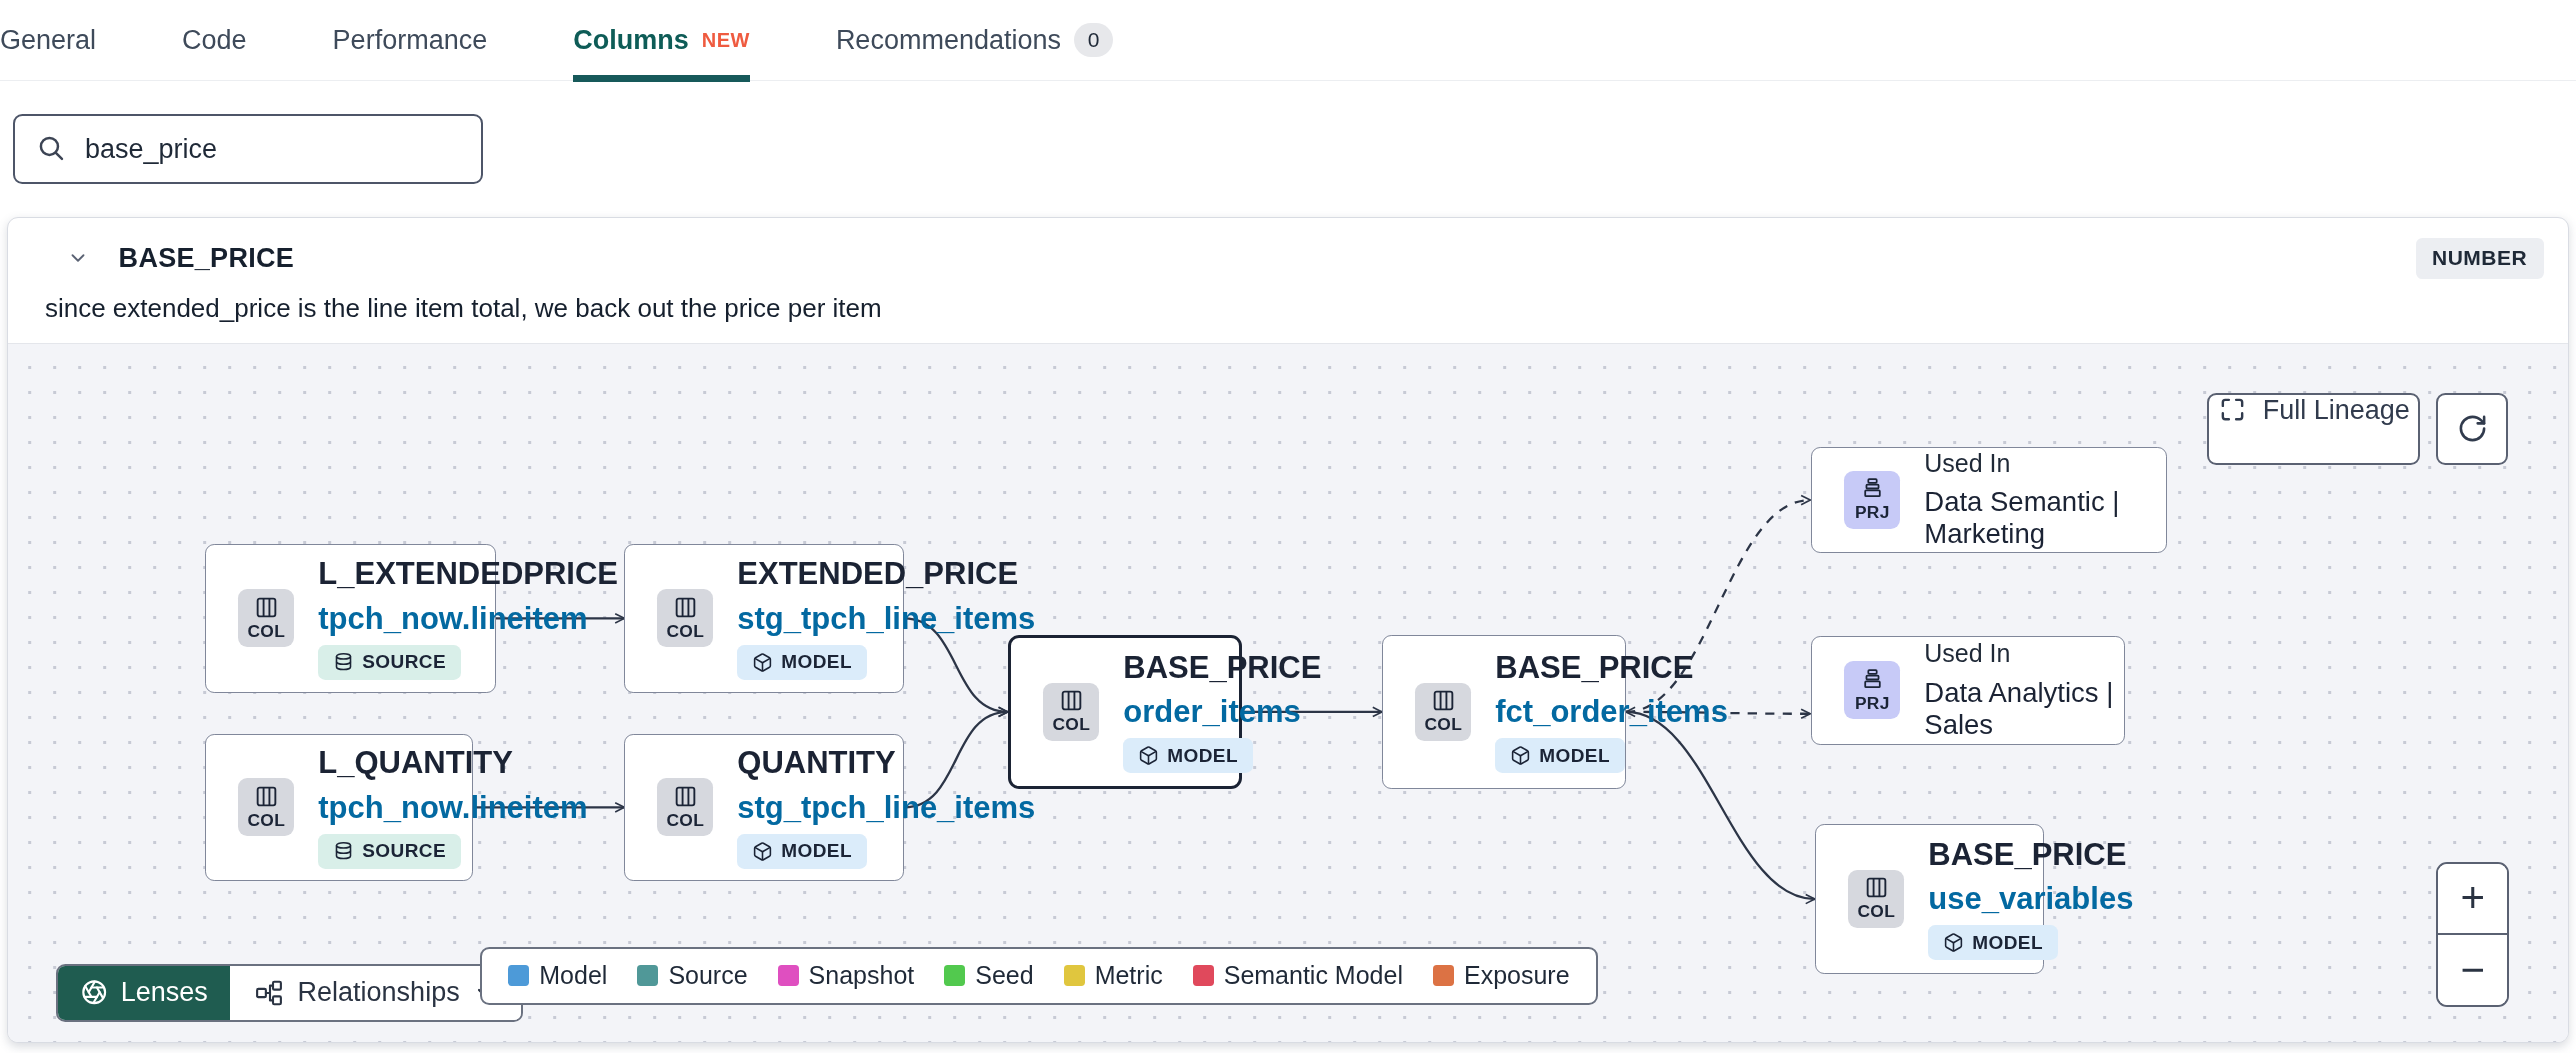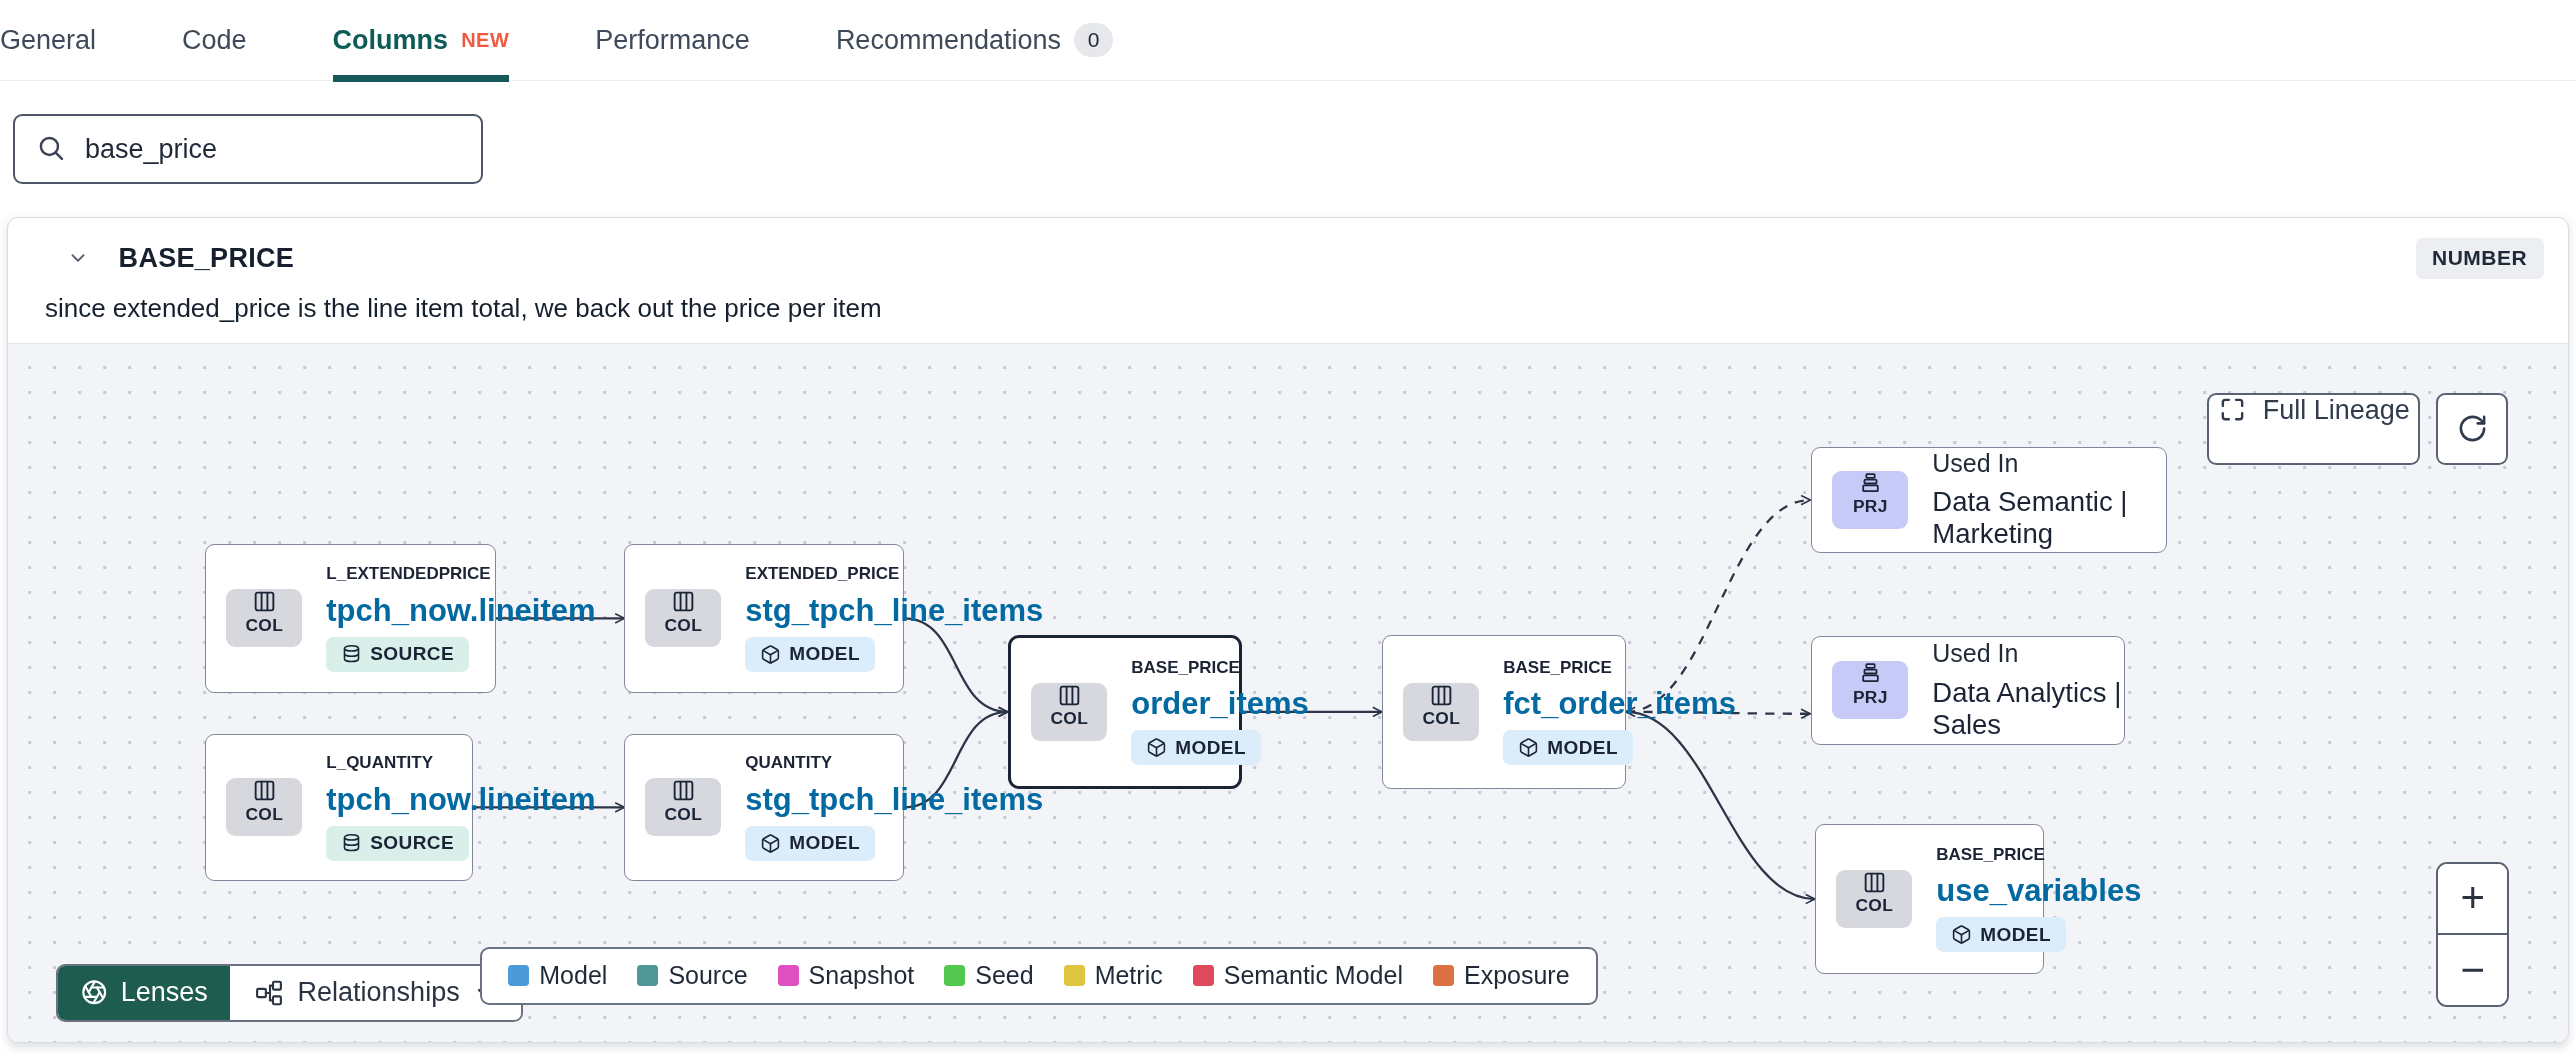--- a/index.html
+++ b/index.html
@@ -40,28 +40,28 @@
 
   
   .canvas { position:relative; height:701px; border-top:0.9px solid #e4e6eb; background:#f3f4f8;
             background-image:radial-gradient(#c7cad5 1.6px, transparent 1.7px);
             background-size:25px 25px; background-position:9.2px 11px; }
   .edges { position:absolute; left:0; top:0; }
 
   .node { position:absolute; background:#fff; border:1.8px solid #80879a; border-radius:9.2px;
           display:flex; align-items:center; cursor:pointer; }
   .node.selected { border:3.2px solid #1b2334; border-radius:11px; }
-  .kind-badge { margin-left:20px; width:76px; height:58px; border-radius:9.2px;
-                display:flex; flex-direction:column; align-items:center; 
+  .kind-badge { margin-left:32px; width:56px; height:58px; border-radius:9.2px;
+                display:flex; flex-direction:column; align-items:center; justify-content:center;
                 gap:0.9px; flex:none; }
   .kind-badge.kind-col { background:#d6d8de; }
   .kind-badge.kind-prj { background:#c7caf7; }
   .kind-badge span { font-size:17.4px; font-weight:700; color:#1b2436; letter-spacing:0.3px; }
   .node-body { margin-left:24px; display:flex; flex-direction:column; align-items:flex-start; gap:8.3px; }
-  .node-title { font-size:17px; font-weight:700; color:#1b2334; }
+  .node-title { font-size:31px; font-weight:700; color:#1b2334; }
   .node-sub { font-size:31px; color:#0369a1;font-weight:bold; }
   .node-eyebrow { font-size:25px; color:#1f2937; }
   .prj-title { font-size:27.5px; color:#1b2334; }
   .node-type { display:inline-flex; align-items:center; gap:8.3px; border-radius:7.3px;
                padding:6.4px 14.7px; font-size:19px; font-weight:700; color:#1b2436; letter-spacing:0.4px; }
   .node-type.badge-source { background:#d9efe9; }
   .node-type.badge-model { background:#dbecfa; }
 
   
   .full-lineage-btn { position:absolute; left:2199px; top:49px; width:213px; height:72px;
@@ -97,26 +97,26 @@
 </head>
 <body>
 
 <div class="tabbar" id="tabbar">
     <div class="tab">
       <span>General</span>
     </div>
     <div class="tab">
       <span>Code</span>
     </div>
+    <div class="tab">
+      <span>Performance</span>
+    </div>
     <div class="tab active">
       <span>Columns</span>
       <span class="new-badge">NEW</span>
-    </div>
-    <div class="tab">
-      <span>Performance</span>
     </div>
     <div class="tab">
       <span>Recommendations</span>
       <span class="count-pill">0</span>
     </div>
   </div>
 
 <div class="search-wrap">
   <span class="search-icon">
     <svg class="icon" width="33" height="33" viewBox="0 0 24 24" fill="none" stroke="#3c4454" stroke-width="1.8" stroke-linecap="round">

